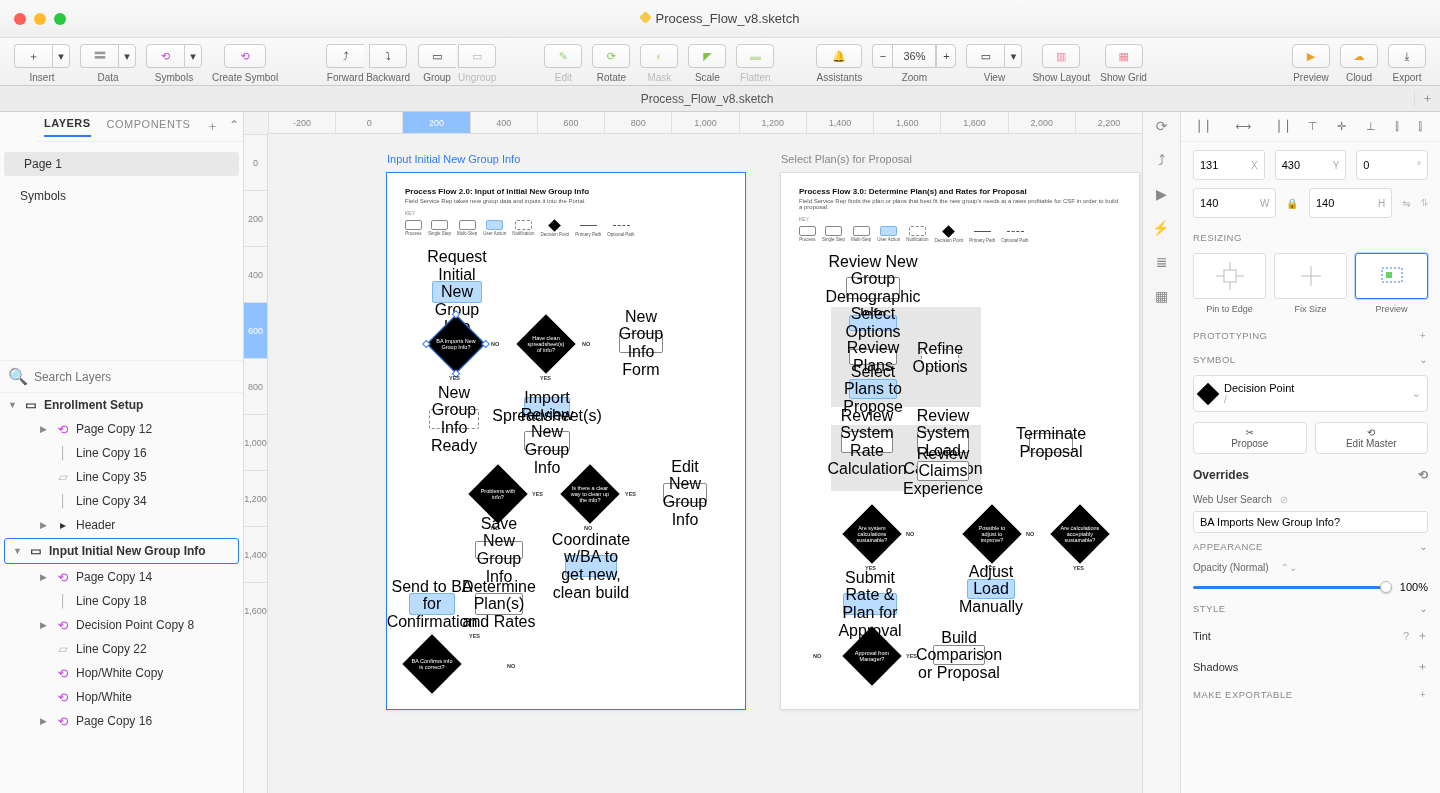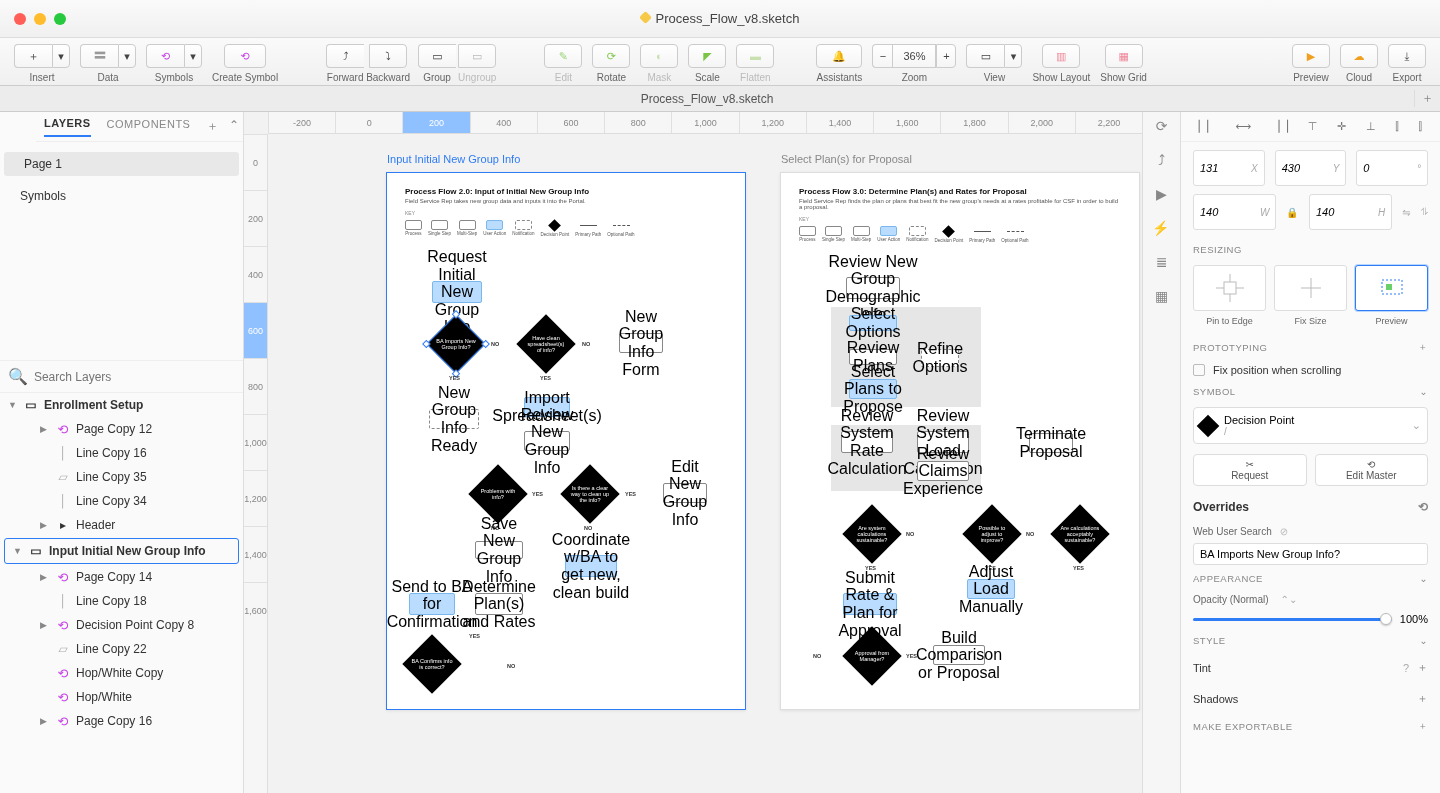--- a/index.html
+++ b/index.html
@@ -86,21 +86,21 @@
 .edgelbl { position:absolute; font-size:5.5px; color:#333; font-weight:bold;}
 .selnode { border:1.5px solid #2e7cf6 !important;}
 .handles { position:absolute; width:6px; height:6px; background:#fff; border:1px solid #2e7cf6;}
 .greyzone { position:absolute; background:#e6e6e6;}
 
 
 .rside { width: 260px; background:#fafafa; border-left:1px solid #ddd; display:flex; flex-direction:column; font-size:11px;}
 .alignbar { height:30px; display:flex; align-items:center; justify-content:space-around; border-bottom:1px solid #eee;padding:0 8px;}
 .alignbar .ab { color:#777; font-size:11px;}
 .dimrow { display:flex; gap:10px; padding: 8px 12px; align-items:center;}
-.dimfield { flex:1; display:flex; align-items:center; border:1px solid #ddd; border-radius:3px; height:36px; padding:0 6px; background:#fff; font-size:11px;font-style:italic;}
+.dimfield { flex:1; display:flex; align-items:center; border:1px solid #ddd; border-radius:3px; height:30px; padding:0 6px; background:#fff; font-size:11px;}
 .dimfield .val { flex:1; text-align:left;}
 .dimfield .suf { color:#aaa; font-size:10px;}
 .lockic { color:#aaa; font-size:10px;}
 .section-hdr { padding: 6px 12px; font-size:9.5px; color:#888; letter-spacing:.5px; display:flex; align-items:center;}
 .section-hdr .plus { margin-left:auto; color:#888;}
 .resizing { display:flex; gap:8px; padding: 4px 12px 10px;}
 .rcard { flex:1; border:1px solid #ddd; border-radius:3px; height:46px; display:flex; align-items:center; justify-content:center; position:relative; background:#fff;}
 .rcard.sel { border-color:#2e7cf6; box-shadow:0 0 0 1px #b9d6ff;}
 .rcard .lbl { position:absolute; bottom:-16px; font-size:9px; color:#666;}
 .symbolbox { margin:4px 12px; border:1px solid #ddd; border-radius:4px; padding:6px; display:flex; align-items:center; gap:8px; background:#fff;}
@@ -637,41 +637,37 @@
           </svg>
           <div class="lbl">Preview</div>
         </div>
     </div>
     <div style="height:14px"></div>
 
     <div class="section-hdr">
         <span>PROTOTYPING</span>
         <span class="plus">＋</span>
       </div>
-    <div style="padding:4px 12px; display:flex; align-items:center;">
-      <div class="cbox"></div>
-      <span style="font-size:11px;color:#333">Fix position when scrolling</span>
-    </div>
 
     <div class="section-hdr">
         <span>SYMBOL</span>
         <span class="plus">⌄</span>
       </div>
     <div class="symbolbox">
       <div class="di"></div>
       <div style="flex:1">
           <div style="font-size:11px">Decision Point</div>
           <div style="font-size:10px;color:#aaa">/</div>
         </div>
       <span style="color:#aaa">⌄</span>
     </div>
     <div class="symbtns">
       <div class="symbtn">
           <span>✂</span>
-          <span>Request</span>
+          <span>Propose</span>
         </div>
       <div class="symbtn">
           <span>⟲</span>
           <span>Edit Master</span>
         </div>
     </div>
 
     <div class="stylerow" style="font-weight:600;font-size:12px">
         <span>Overrides</span>
         <span class="plus">⟲</span>

